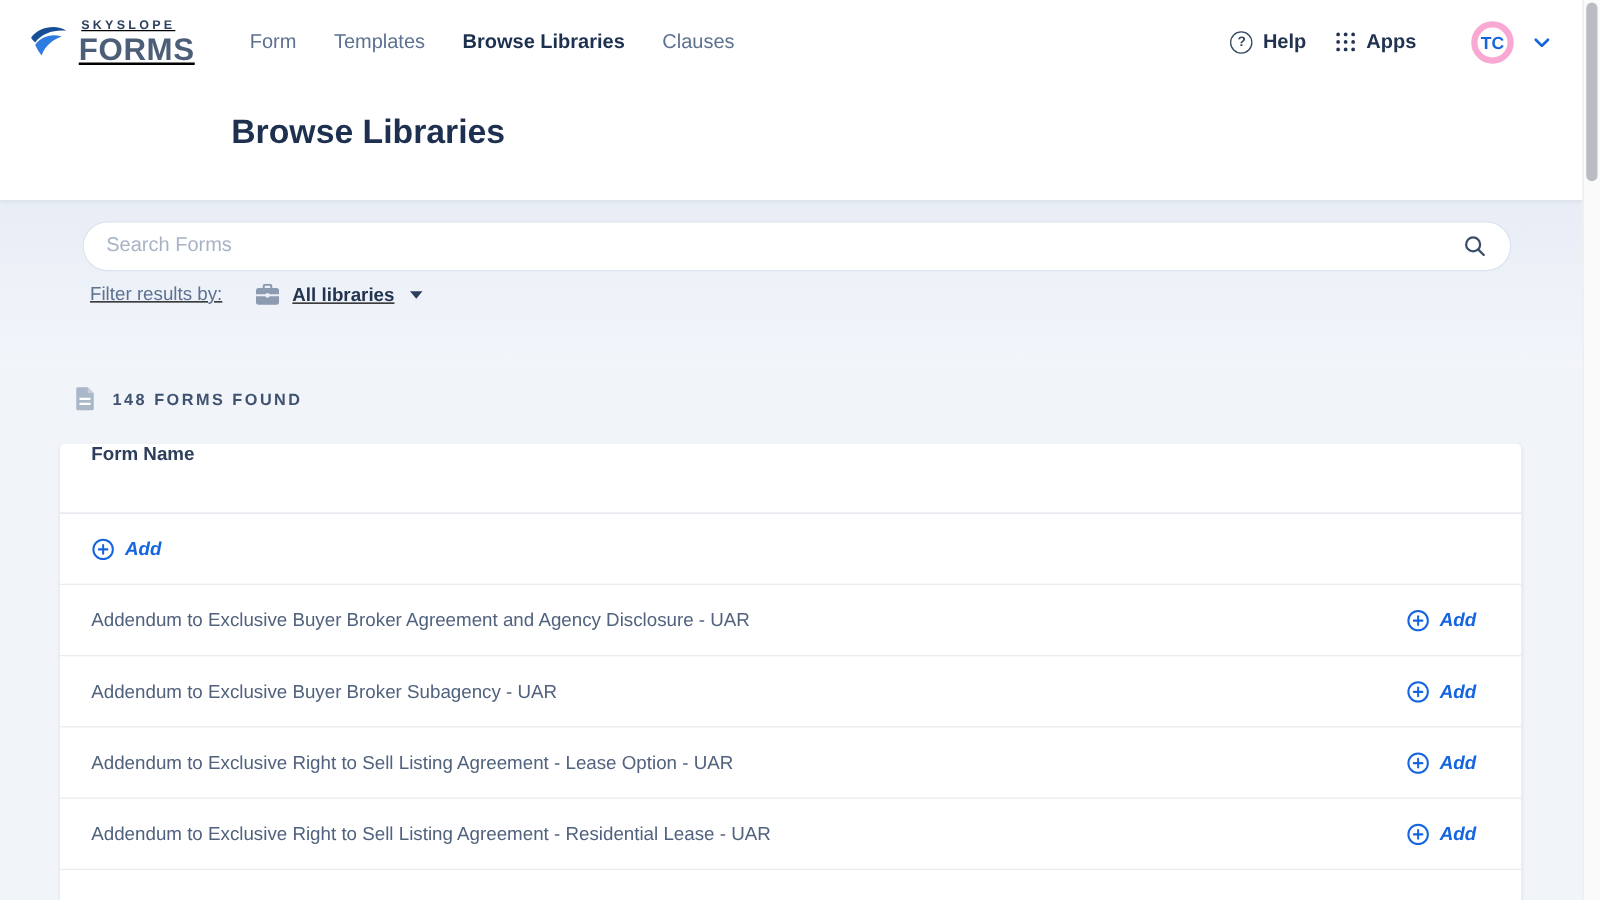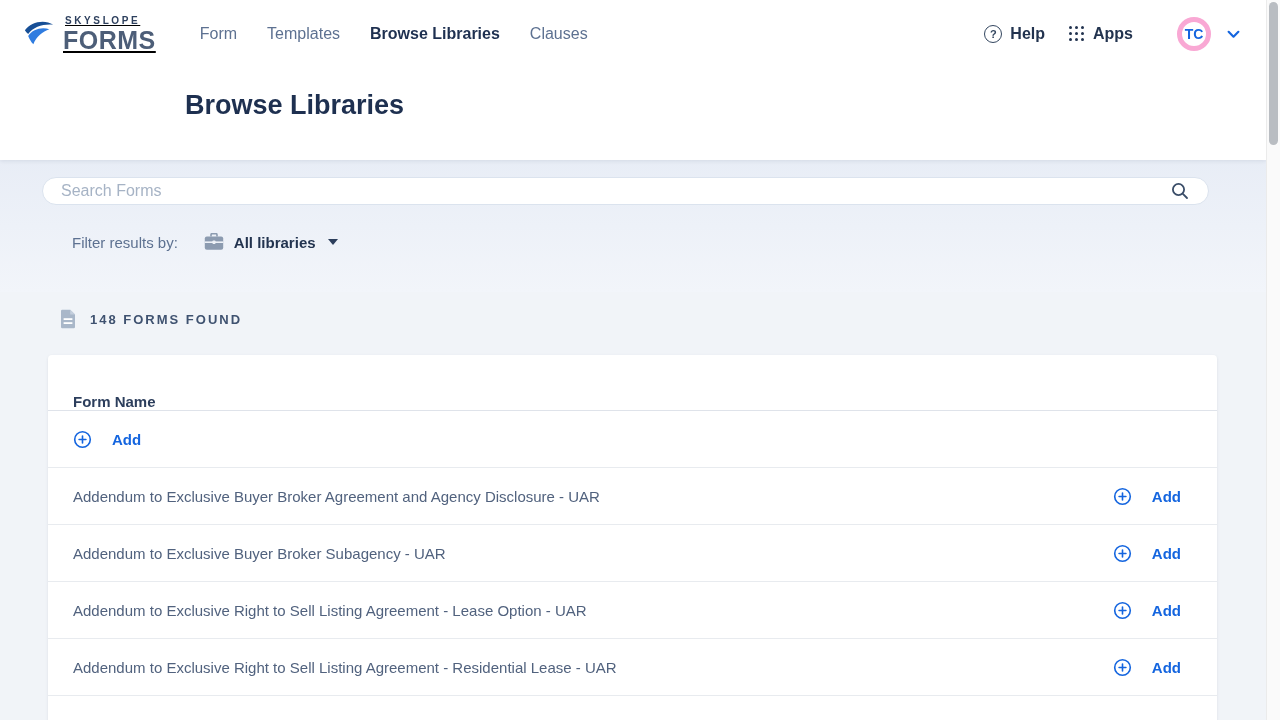--- a/index.html
+++ b/index.html
@@ -34,50 +34,50 @@
   .avatar { margin-left:44px; width:34px; height:34px; border-radius:50%; background:#ffffff;
             border:5px solid #f9a8d4; display:flex; align-items:center; justify-content:center;
             font-size:14px; font-weight:bold; color:#1465df; cursor:pointer; }
   .avatar-chevron { margin-left:16px; cursor:pointer; display:flex; align-items:center; }
 
   .page-title { position:absolute; left:185px; top:90px; font-size:27px; font-weight:bold; color:#1e3050; }
 
   
   .band { position:absolute; left:0; top:160px; width:100%; height:132px;
           background:linear-gradient(180deg,#e8edf6 0%,#f2f5fa 100%); z-index:1; }
-  .search-wrap { position:absolute; left:42px; right:57px; top:17px; height:28px;
+  .search-wrap { position:absolute; left:66px; right:57px; top:17px; height:40px;
                  background:#ffffff; border:1px solid #dbe3ee; border-radius:20px;
                  display:flex; align-items:center; padding:0 14px 0 18px; }
   .search-input { flex:1; border:none; outline:none; background:transparent;
                   font-family:"Liberation Sans", sans-serif; font-size:16px; color:#33465f; }
   .search-input::placeholder { color:#a6b3c5; opacity:1; }
   .search-btn { background:none; border:none; cursor:pointer; display:flex; align-items:center; padding:4px; }
 
-  .filter-row { position:absolute; left:72px; top:67px; height:24px; display:flex; align-items:flex-end; }
+  .filter-row { position:absolute; left:72px; top:67px; height:24px; display:flex; align-items:flex-start;text-decoration:underline; }
   .filter-label { font-size:15px; color:#5d7191; margin-right:26px; }
   .filter-select { display:flex; align-items:center; gap:10px; cursor:pointer; }
   .filter-value { font-size:15px; font-weight:bold; color:#22334f; }
   .caret-down { width:0; height:0; border-left:5px solid transparent; border-right:5px solid transparent;
                 border-top:6px solid #2c3e5c; margin-left:2px; }
 
   
   .results-area { position:absolute; left:0; top:282px; width:100%; height:428px;
                   background:#f1f4f8; border-top:1px solid #e2e7ee; }
   .found-row { position:absolute; left:60px; top:26px; display:flex; align-items:center; gap:14px; }
   .found-label { font-size:13px; font-weight:bold; letter-spacing:2px; color:#3f5270; }
 
   .card { position:absolute; left:48px; top:72px; width:1169px; height:398px;
           background:#ffffff; border-radius:4px 4px 0 0; box-shadow:0 1px 3px rgba(27,50,80,0.10); }
-  .thead { height:56px; display:flex; align-items:flex-end; padding:0 36px 0 25px;
+  .thead { height:56px; display:flex; align-items:flex-start; padding:0 36px 0 25px;
            border-bottom:1px solid #dfe3ea; }
   .th-label { font-size:15px; font-weight:bold; color:#2c3e5c; }
   .trow { height:57px; display:flex; align-items:center; justify-content:space-between;
           padding:0 36px 0 25px; border-bottom:1px solid #e8ebef; }
   .row-name { font-size:15px; color:#51627e; }
-  .add-btn { display:flex; align-items:center; gap:20px; background:none; border:none; cursor:pointer; }
+  .add-btn { display:flex; align-items:center; gap:8px; background:none; border:none; cursor:pointer;font-style:italic; }
   .add-label { font-size:15px; font-weight:bold; color:#1465df; }
 
   
   .scrollbar { position:absolute; right:0; top:0; width:14px; height:720px;
                background:#fafafa; border-left:1px solid #ebebeb; z-index:5; }
   .scroll-thumb { position:absolute; left:2px; top:2px; width:9px; height:143px;
                   background:#b9bdc2; border-radius:5px; }
 </style>
 </head>
 <body>

